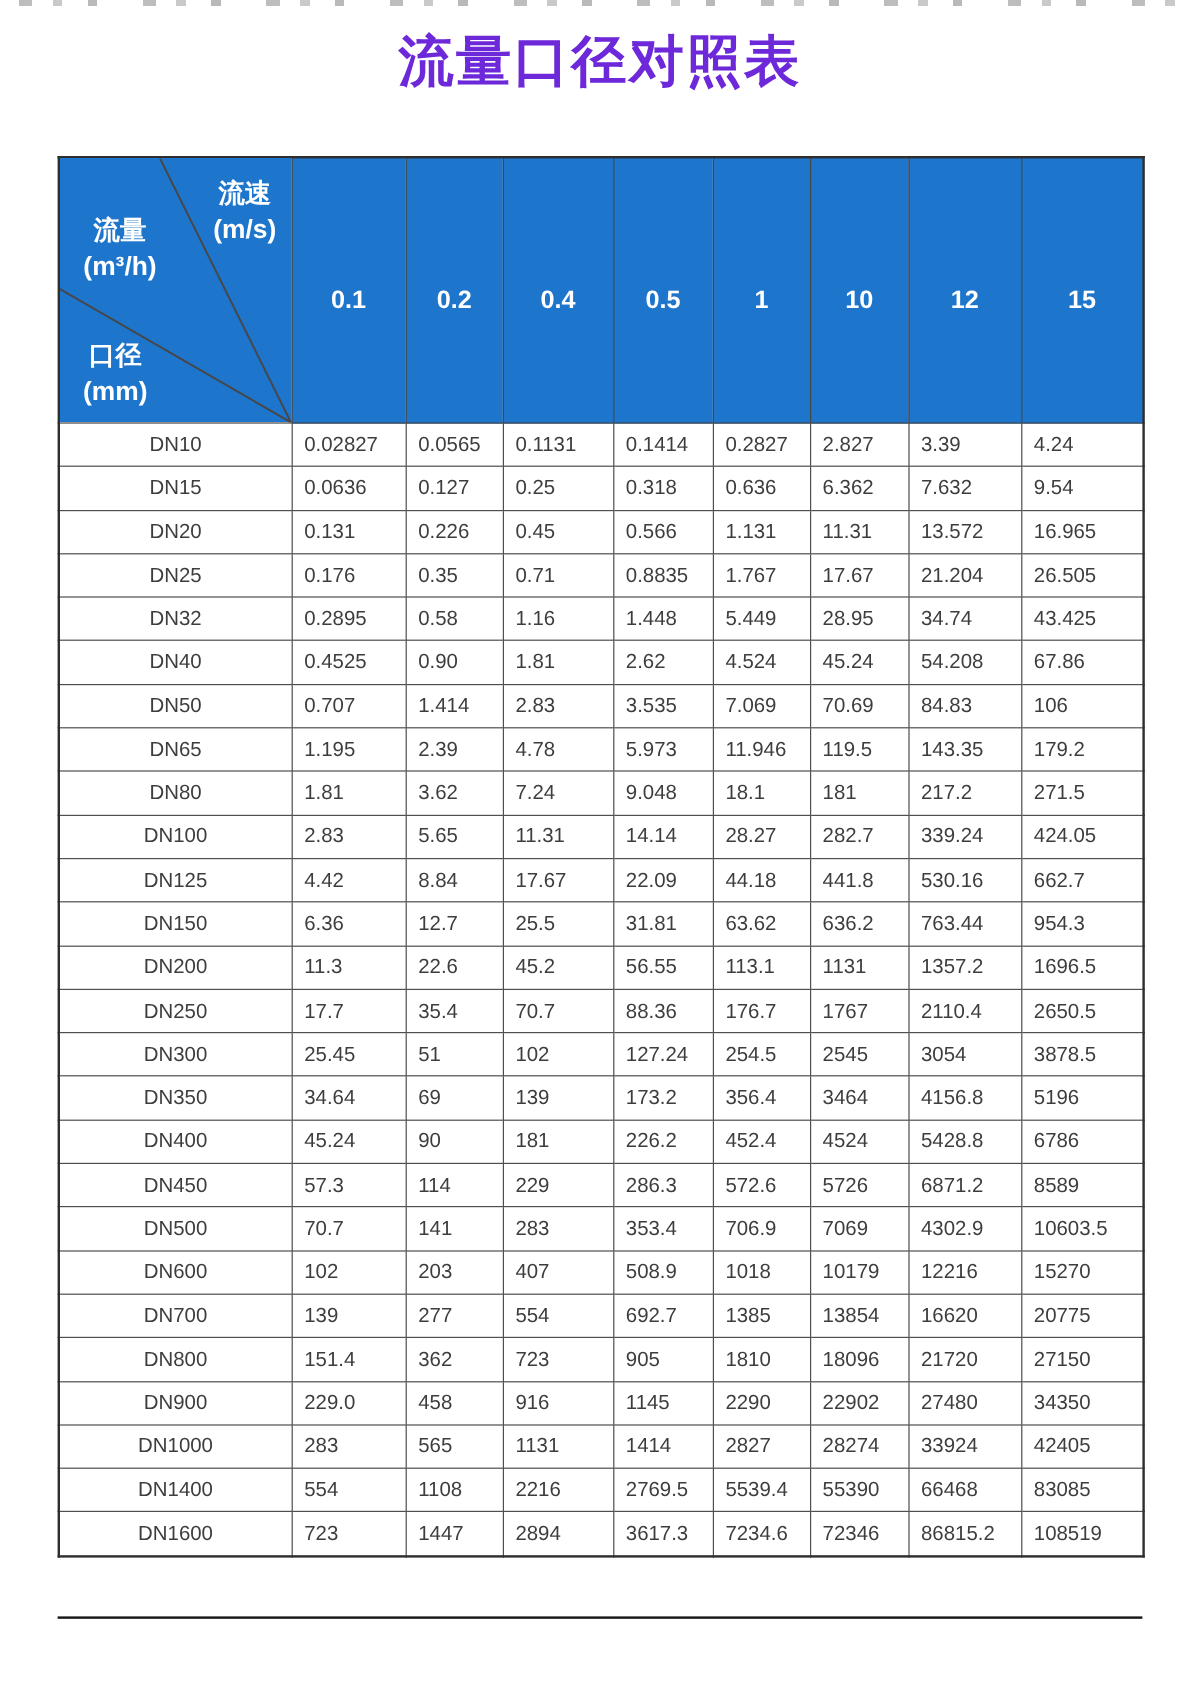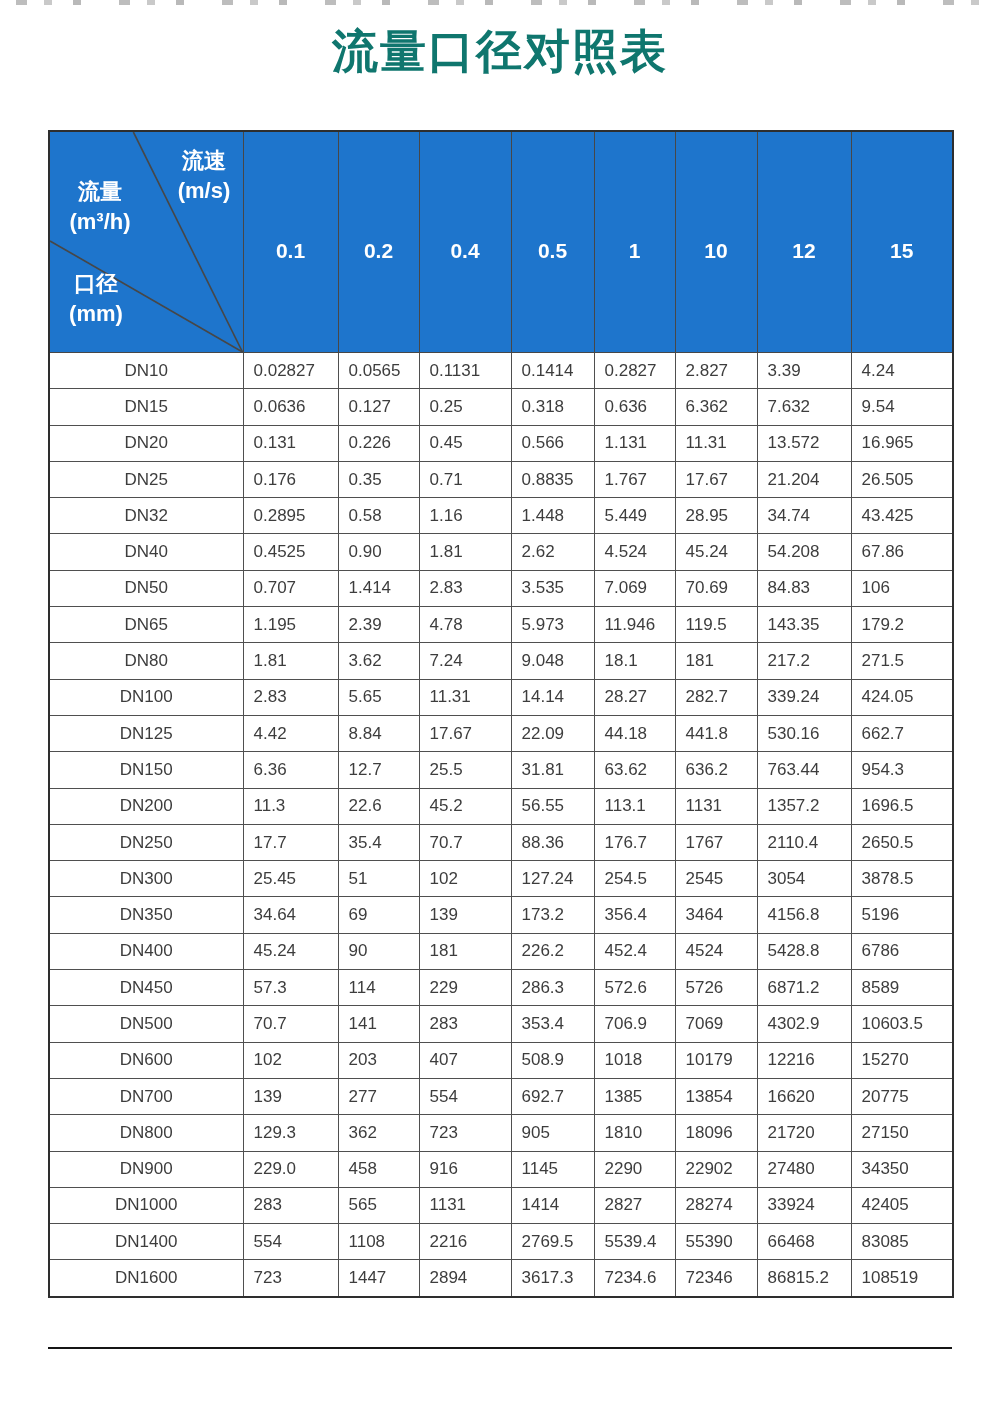--- a/index.html
+++ b/index.html
@@ -9,21 +9,21 @@
     position:relative;
   }
   .top-artifact{
     position:absolute;top:0;left:0;width:100%;height:5px;
     background:repeating-linear-gradient(90deg,
       transparent 0 16px,#bdbdbd 16px 27px,transparent 27px 44px,
       #c9c9c9 44px 52px,transparent 52px 73px,#b9b9b9 73px 81px,transparent 81px 103px);
   }
   .title{
     margin:20px 0 0 0;height:62px;line-height:62px;
-    text-align:center;font-size:46px;font-weight:800;color:#0f766e;
+    text-align:center;font-size:46px;font-weight:800;color:#6d28d9;
     letter-spacing:2px;
   }
   table.flow-table{
     width:904px;margin:48px 0 0 48px;
     border-collapse:collapse;table-layout:fixed;
     border:2px solid #2e2e2e;
   }
   thead th{
     background:#1E75CC;height:202px;
     border:1px solid #474747;
@@ -32,21 +32,21 @@
     padding:18px 0 0 0;
   }
   th.corner{position:relative;padding:0;}
   .corner svg{position:absolute;top:0;left:0;width:100%;height:100%;display:block;}
   .corner .lbl{
     position:absolute;color:#ffffff;text-align:center;
     font-size:22px;font-weight:600;line-height:30px;padding-top:0;
   }
   .lbl-velocity{top:14px;left:110px;width:88px;}
   .lbl-flow{top:45px;left:6px;width:88px;}
-  .lbl-diameter{top:137px;left:2px;width:88px;}
+  .lbl-diameter{top:149px;left:2px;width:88px;}
   tbody td{
     height:35.3px;border:1px solid #4f4f4f;
     font-size:17px;color:#3d3d3d;vertical-align:middle;
     padding:0 0 0 10px;white-space:nowrap;overflow:hidden;
     background:#ffffff;
   }
   tbody td.dn{text-align:center;padding:0;margin-left:48px;}
   .bottom-line{
     width:904px;height:2px;background:#151515;margin:49px 0 0 48px;
   }
@@ -329,21 +329,21 @@
         <td>277</td>
         <td>554</td>
         <td>692.7</td>
         <td>1385</td>
         <td>13854</td>
         <td>16620</td>
         <td>20775</td>
       </tr>
       <tr>
         <td class="dn">DN800</td>
-        <td>129.3</td>
+        <td>151.4</td>
         <td>362</td>
         <td>723</td>
         <td>905</td>
         <td>1810</td>
         <td>18096</td>
         <td>21720</td>
         <td>27150</td>
       </tr>
       <tr>
         <td class="dn">DN900</td>

